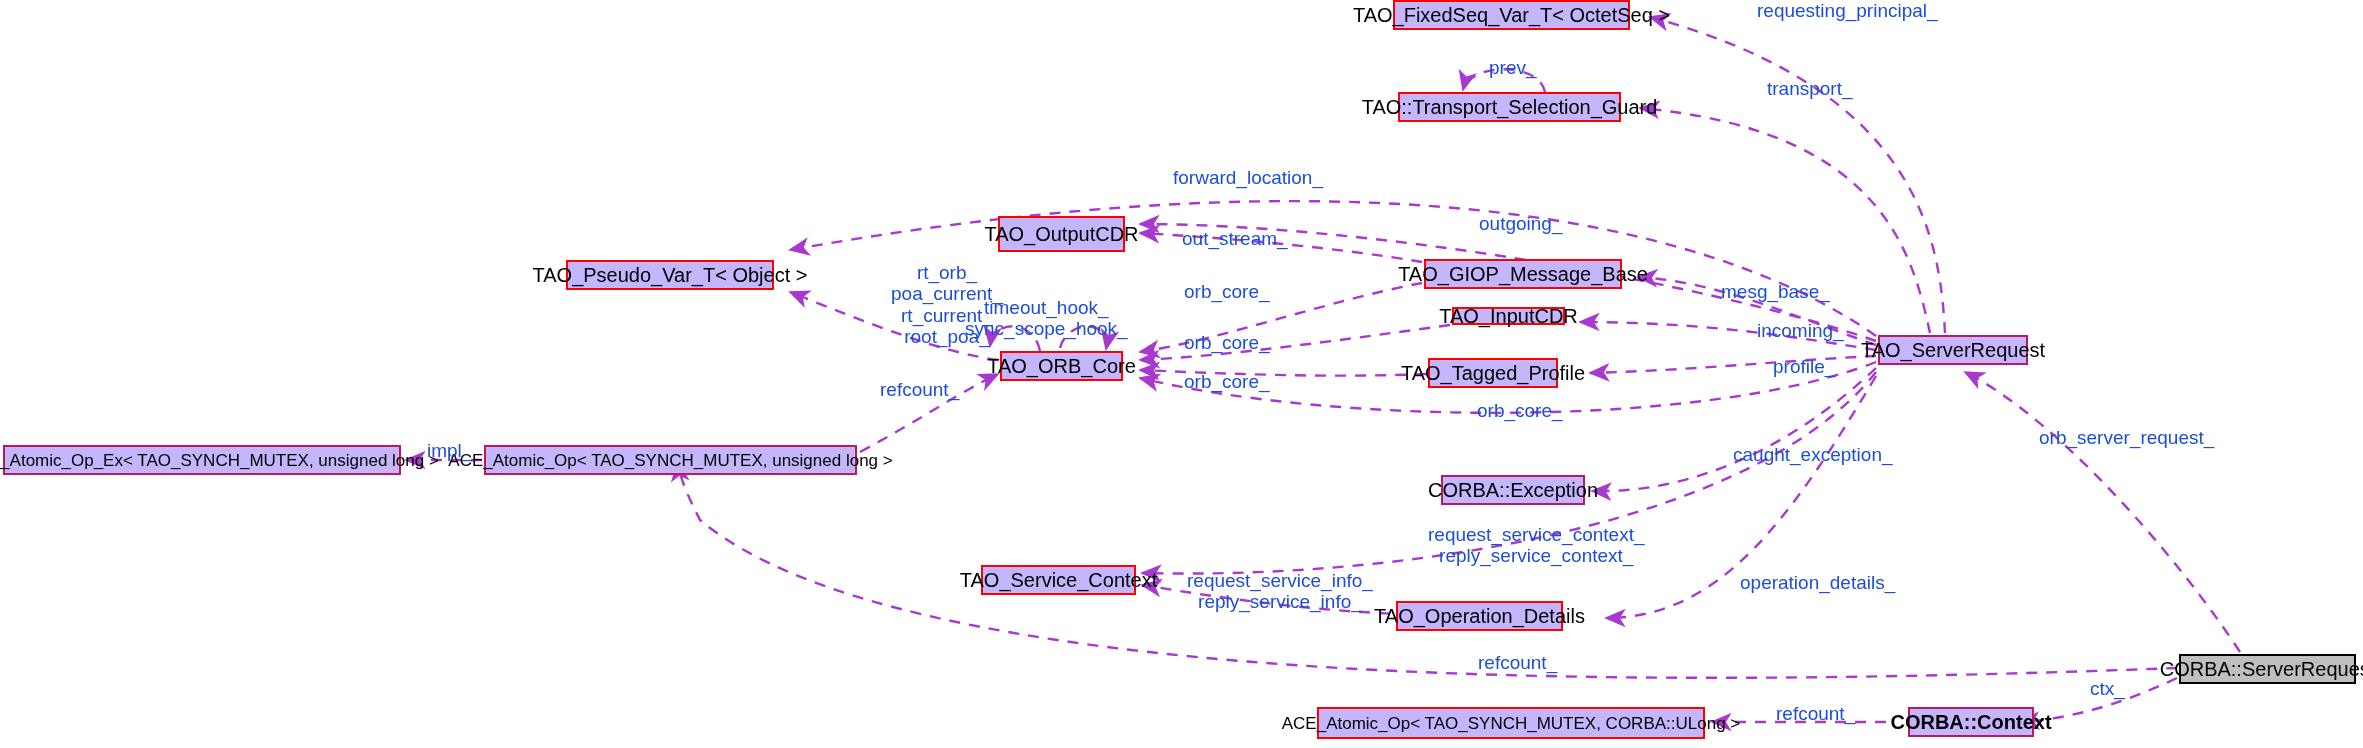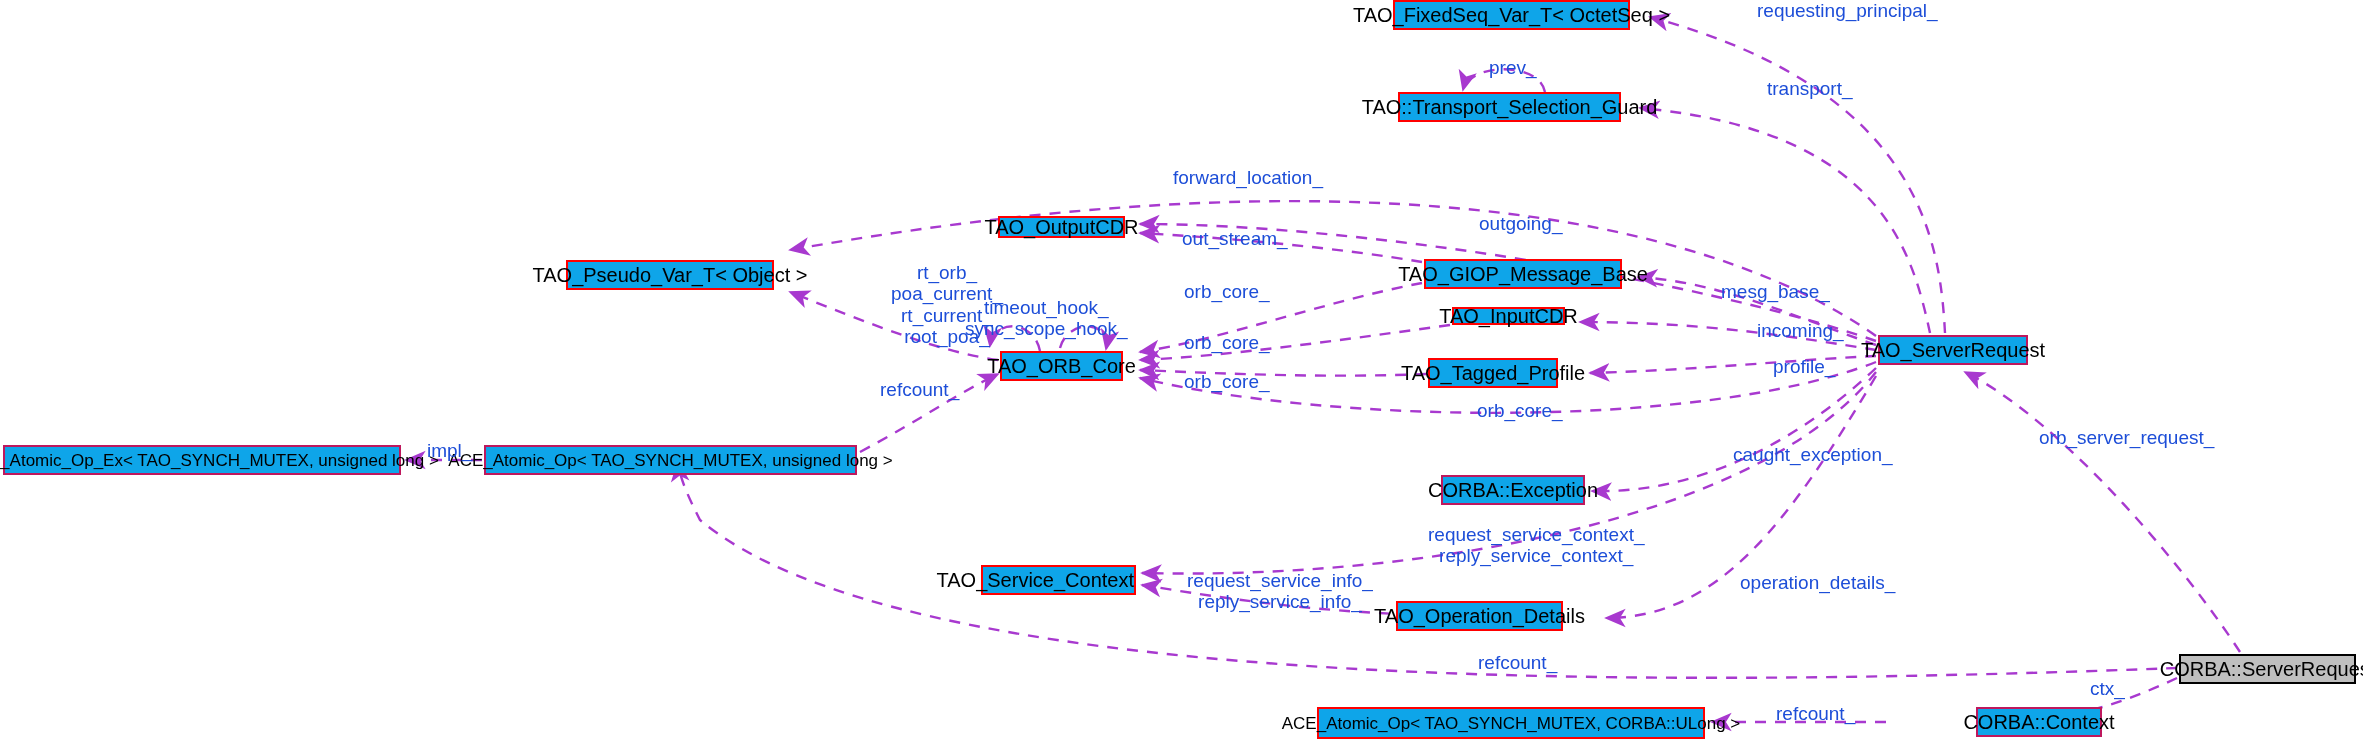--- a/index.html
+++ b/index.html
@@ -23,21 +23,21 @@
   }
   .node-box {
     position: absolute;
     box-sizing: border-box;
     display: flex;
     align-items: center;
     justify-content: center;
     white-space: nowrap;
     font-size: 20px;
     color: #000000;
-    background: #0ea5e9;
+    background: #c4b5fd;
     line-height: 1;
   }
   .node-red {
     border: 2px solid #ff0000;
   }
   .node-black {
     border: 2px solid #be185d;
   }
   .node-filled {
     border: 2px solid #000000;
@@ -125,21 +125,21 @@
 </div>
 
 <div class="node-box node-red" style="left:1398px; top:92px; width:223px; height:30px;">
   <span>TAO::Transport_Selection_Guard</span>
 </div>
 
 <div class="node-box node-red" style="left:566px; top:260px; width:208px; height:30px;">
   <span>TAO_Pseudo_Var_T&lt; Object &gt;</span>
 </div>
 
-<div class="node-box node-red" style="left:998px; top:216px; width:127px; height:22px;">
+<div class="node-box node-red" style="left:998px; top:216px; width:127px; height:36px;">
   <span>TAO_OutputCDR</span>
 </div>
 
 <div class="node-box node-red" style="left:1424px; top:259px; width:198px; height:30px;">
   <span>TAO_GIOP_Message_Base</span>
 </div>
 
 <div class="node-box node-red" style="left:1452px; top:307px; width:113px; height:18px;">
   <span>TAO_InputCDR</span>
 </div>
@@ -161,37 +161,37 @@
 </div>
 
 <div class="node-box node-black" style="left:484px; top:445px; width:373px; height:30px; font-size:17px;">
   <span>ACE_Atomic_Op&lt; TAO_SYNCH_MUTEX, unsigned long &gt;</span>
 </div>
 
 <div class="node-box node-black" style="left:1441px; top:475px; width:144px; height:30px;">
   <span>CORBA::Exception</span>
 </div>
 
-<div class="node-box node-red" style="left:981px; top:565px; width:155px; height:30px;justify-content:flex-end;">
+<div class="node-box node-red" style="left:981px; top:565px; width:155px; height:30px;">
   <span>TAO_Service_Context</span>
 </div>
 
 <div class="node-box node-red" style="left:1396px; top:601px; width:167px; height:30px;">
   <span>TAO_Operation_Details</span>
 </div>
 
 <div class="node-box node-filled" style="left:2179px; top:654px; width:177px; height:30px;">
   <span>CORBA::ServerRequest</span>
 </div>
 
 <div class="node-box node-red" style="left:1317px; top:707px; width:388px; height:32px; font-size:17px;">
   <span>ACE_Atomic_Op&lt; TAO_SYNCH_MUTEX, CORBA::ULong &gt;</span>
 </div>
 
-<div class="node-box node-black" style="left:1976px; top:707px; width:126px; height:30px;">
+<div class="node-box node-black" style="left:1908px; top:707px; width:126px; height:30px;font-weight:bold;">
   <span>CORBA::Context</span>
 </div>
 
 <div class="edge-label" style="left:1757px; top:0px;">requesting_principal_</div>
 <div class="edge-label" style="left:1489px; top:57px;">prev_</div>
 <div class="edge-label" style="left:1767px; top:78px;">transport_</div>
 <div class="edge-label" style="left:1173px; top:167px;">forward_location_</div>
 <div class="edge-label" style="left:1479px; top:213px;">outgoing_</div>
 <div class="edge-label" style="left:1182px; top:228px;">out_stream_</div>
 <div class="edge-label" style="left:1184px; top:281px;">orb_core_</div>

